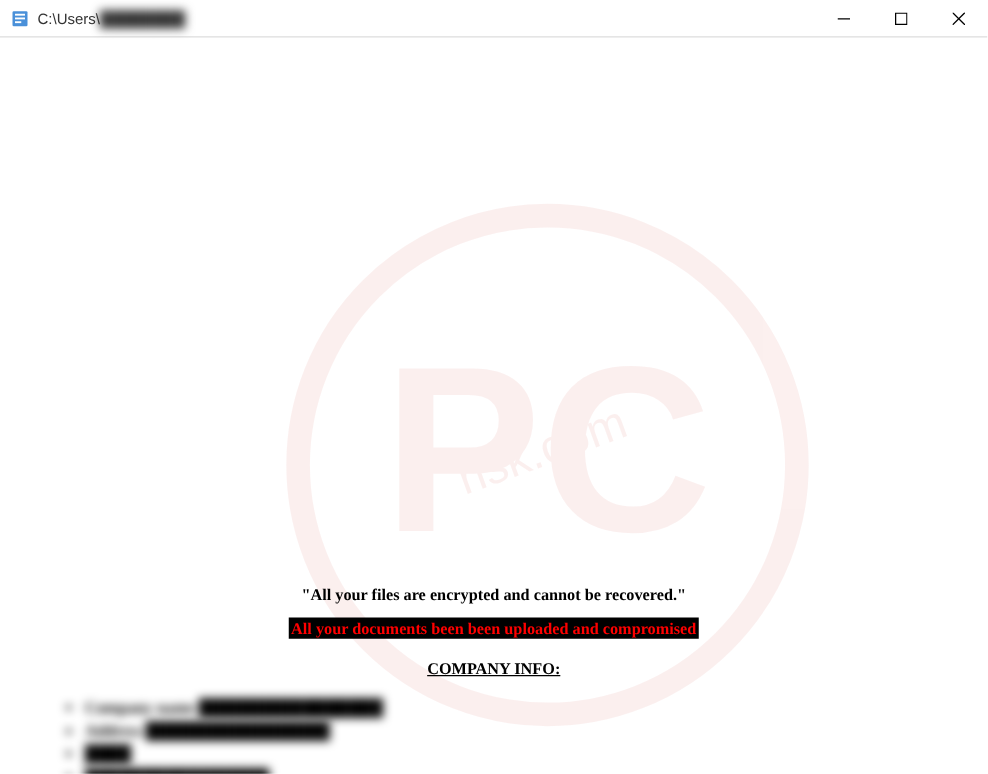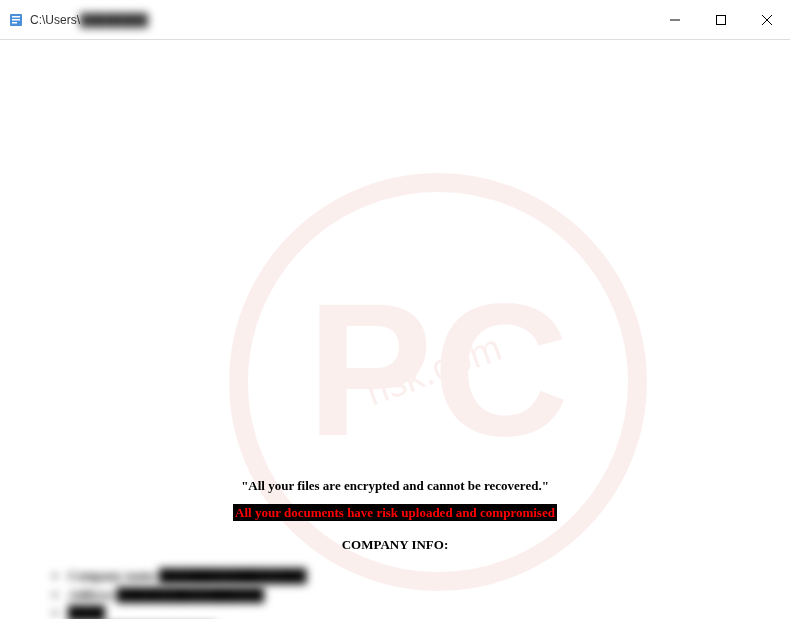--- a/index.html
+++ b/index.html
@@ -5,21 +5,21 @@
 * { margin: 0; padding: 0; box-sizing: border-box; }
 body {
   font-family: "Times New Roman", Times, serif;
   background: #fff;
   width: 790px;
   height: 619px;
   overflow: hidden;
   position: relative;
 }
 .titlebar {
-  height: 40px;
+  height: 30px;
   background: #fff;
   border-bottom: 1px solid #ddd;
   display: flex;
   align-items: center;
   padding: 0 0 0 8px;
   font-family: "Segoe UI", Arial, sans-serif;
   font-size: 12px;
   color: #333;
 }
 .titlebar-icon {
@@ -58,20 +58,21 @@
 }
 .line2 span {
   background: #000;
   color: #ff0000;
   font-weight: bold;
   padding: 1px 2px;
 }
 .company-header {
   text-align: center;
   font-weight: bold;
+  text-decoration: underline;
   margin-bottom: 14px;
 }
 ul.company-list {
   list-style: disc;
   margin-left: 40px;
   margin-bottom: 18px;
 }
 ul.company-list li {
   margin-bottom: 1px;
   font-weight: bold;
@@ -129,21 +130,21 @@
 
 <div class="content">
 
   <svg class="watermark" viewBox="0 0 400 400">
     <circle cx="200" cy="200" r="190" fill="none" stroke="#d0443a" stroke-width="18"></circle>
     <text x="200" y="250" font-family="Arial" font-size="180" font-weight="bold" fill="#d0443a" text-anchor="middle">PC</text>
     <text x="200" y="200" font-family="Arial" font-size="36" fill="#d0443a" text-anchor="middle" transform="rotate(-20 200 200)">risk.com</text>
   </svg>
 
   <div class="line1">"All your files are encrypted and cannot be recovered."</div>
-  <div class="line2"><span>All your documents have risk uploaded and compromised</span></div>
+  <div class="line2"><span>All your documents been been uploaded and compromised</span></div>
   <div class="company-header">COMPANY INFO:</div>
 
   <ul class="company-list">
     <li class="blur">Company name ████████████████</li>
     <li class="blur">Address ████████████████</li>
     <li class="blur">████</li>
     <li class="blur">████████████████</li>
 
   </ul>
 

